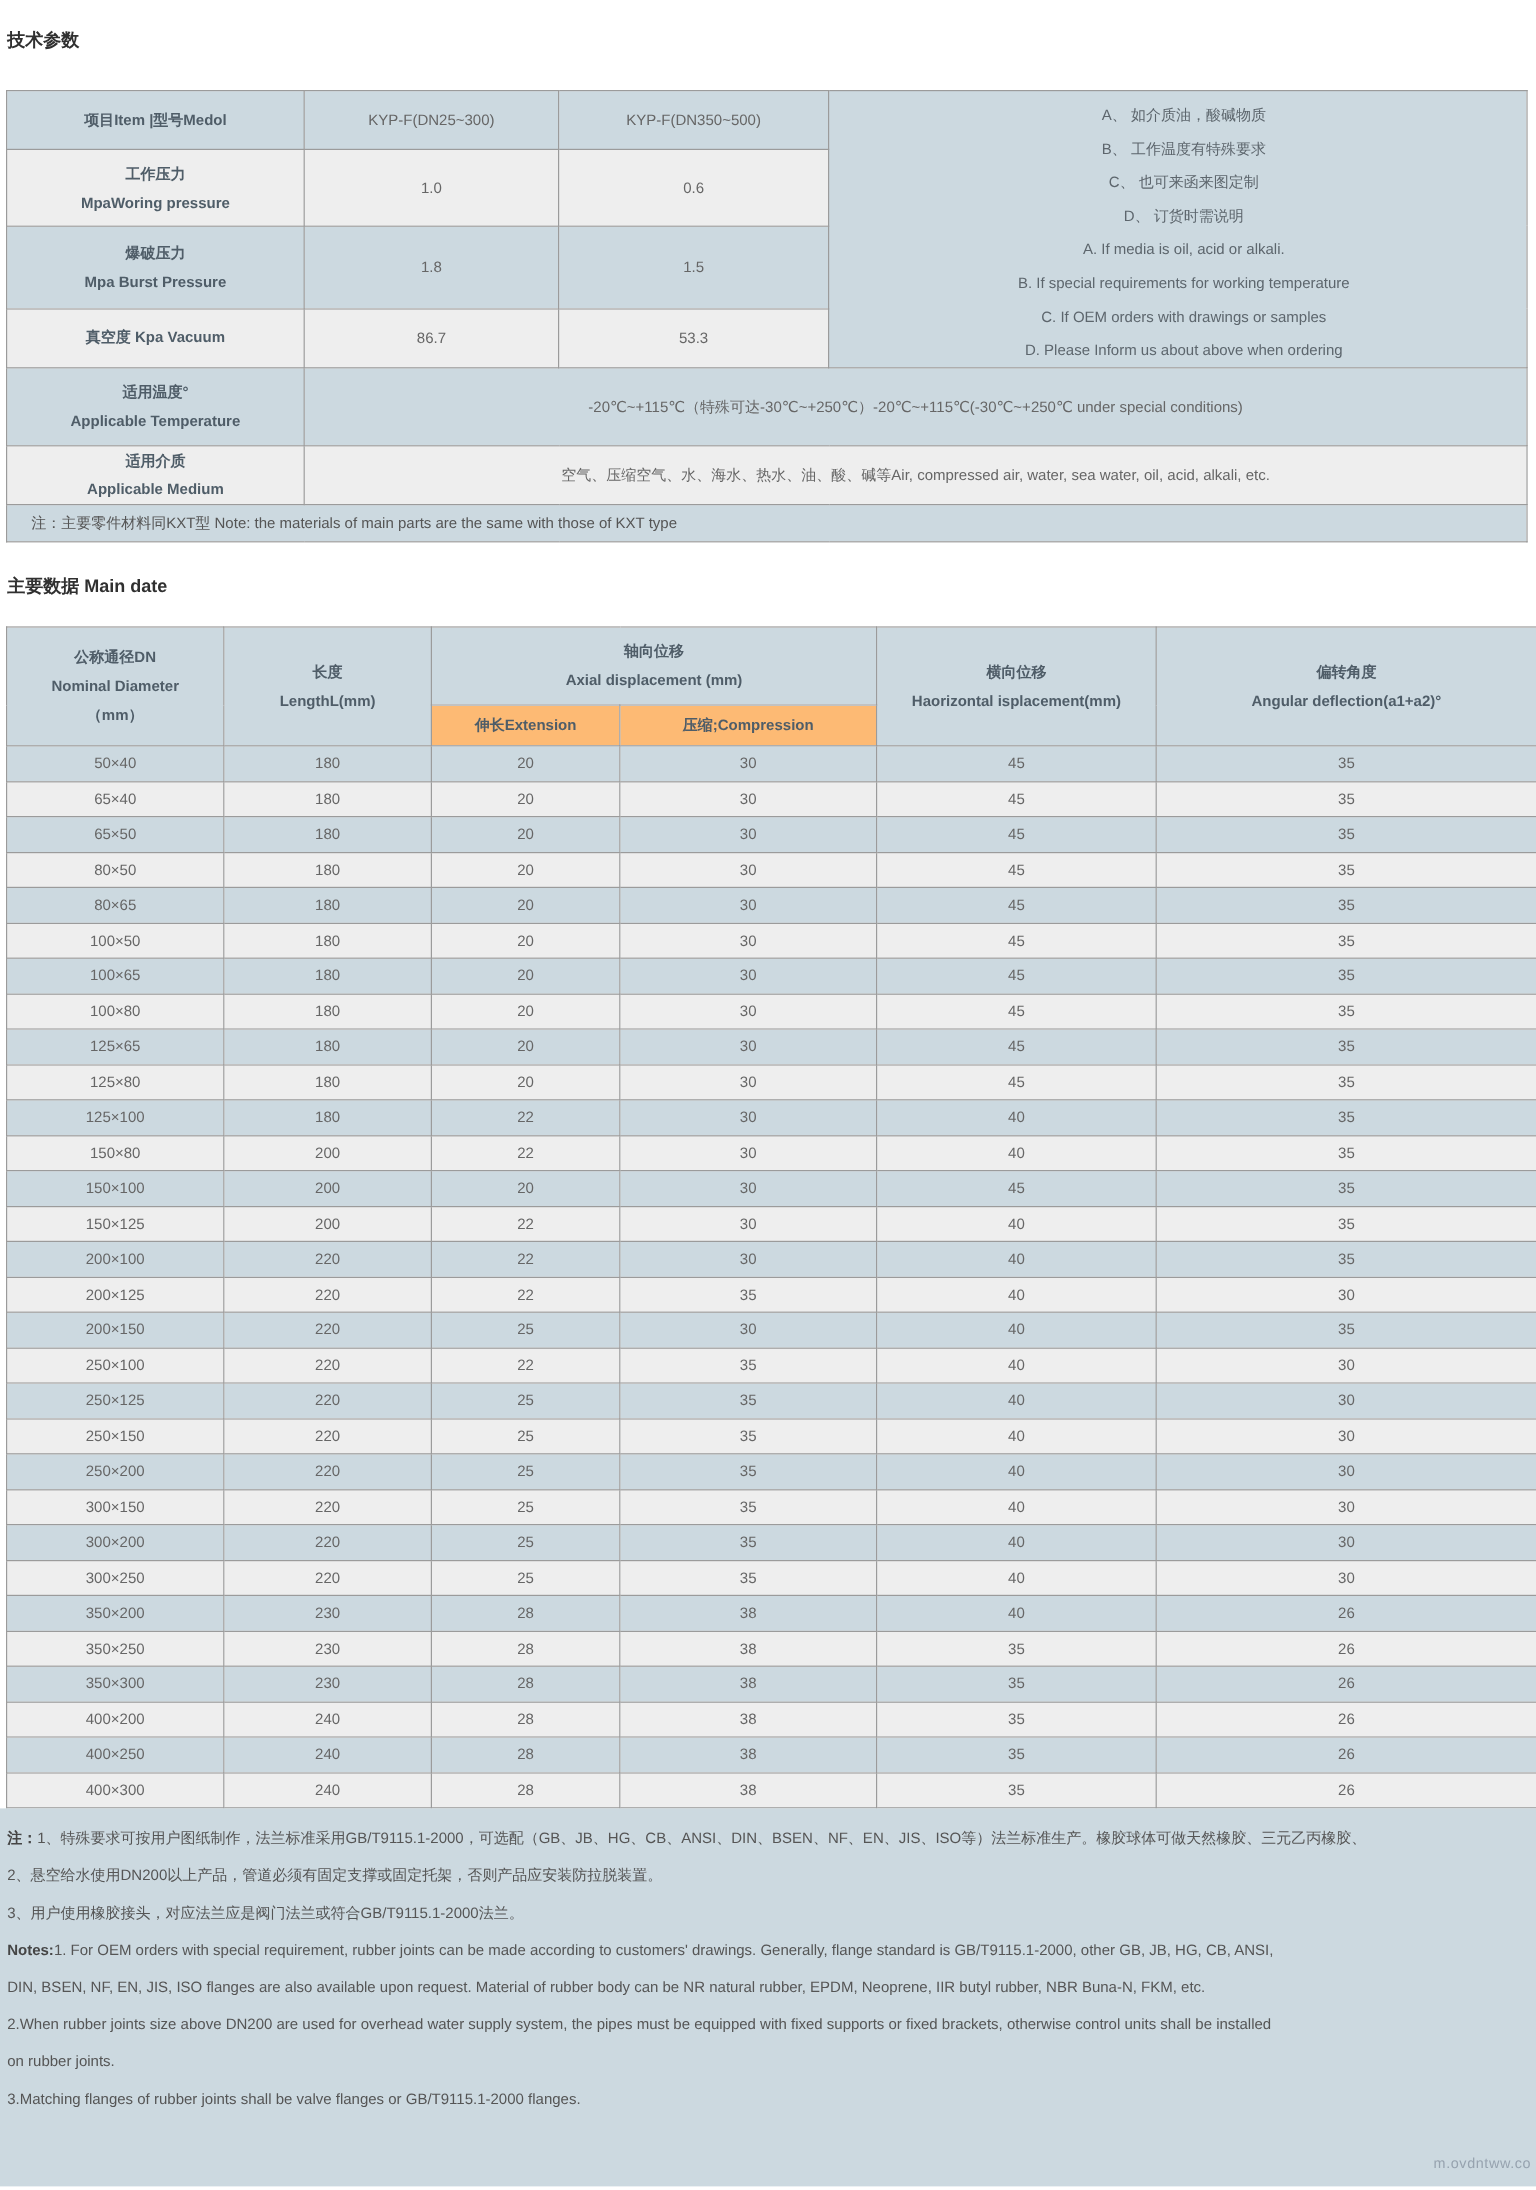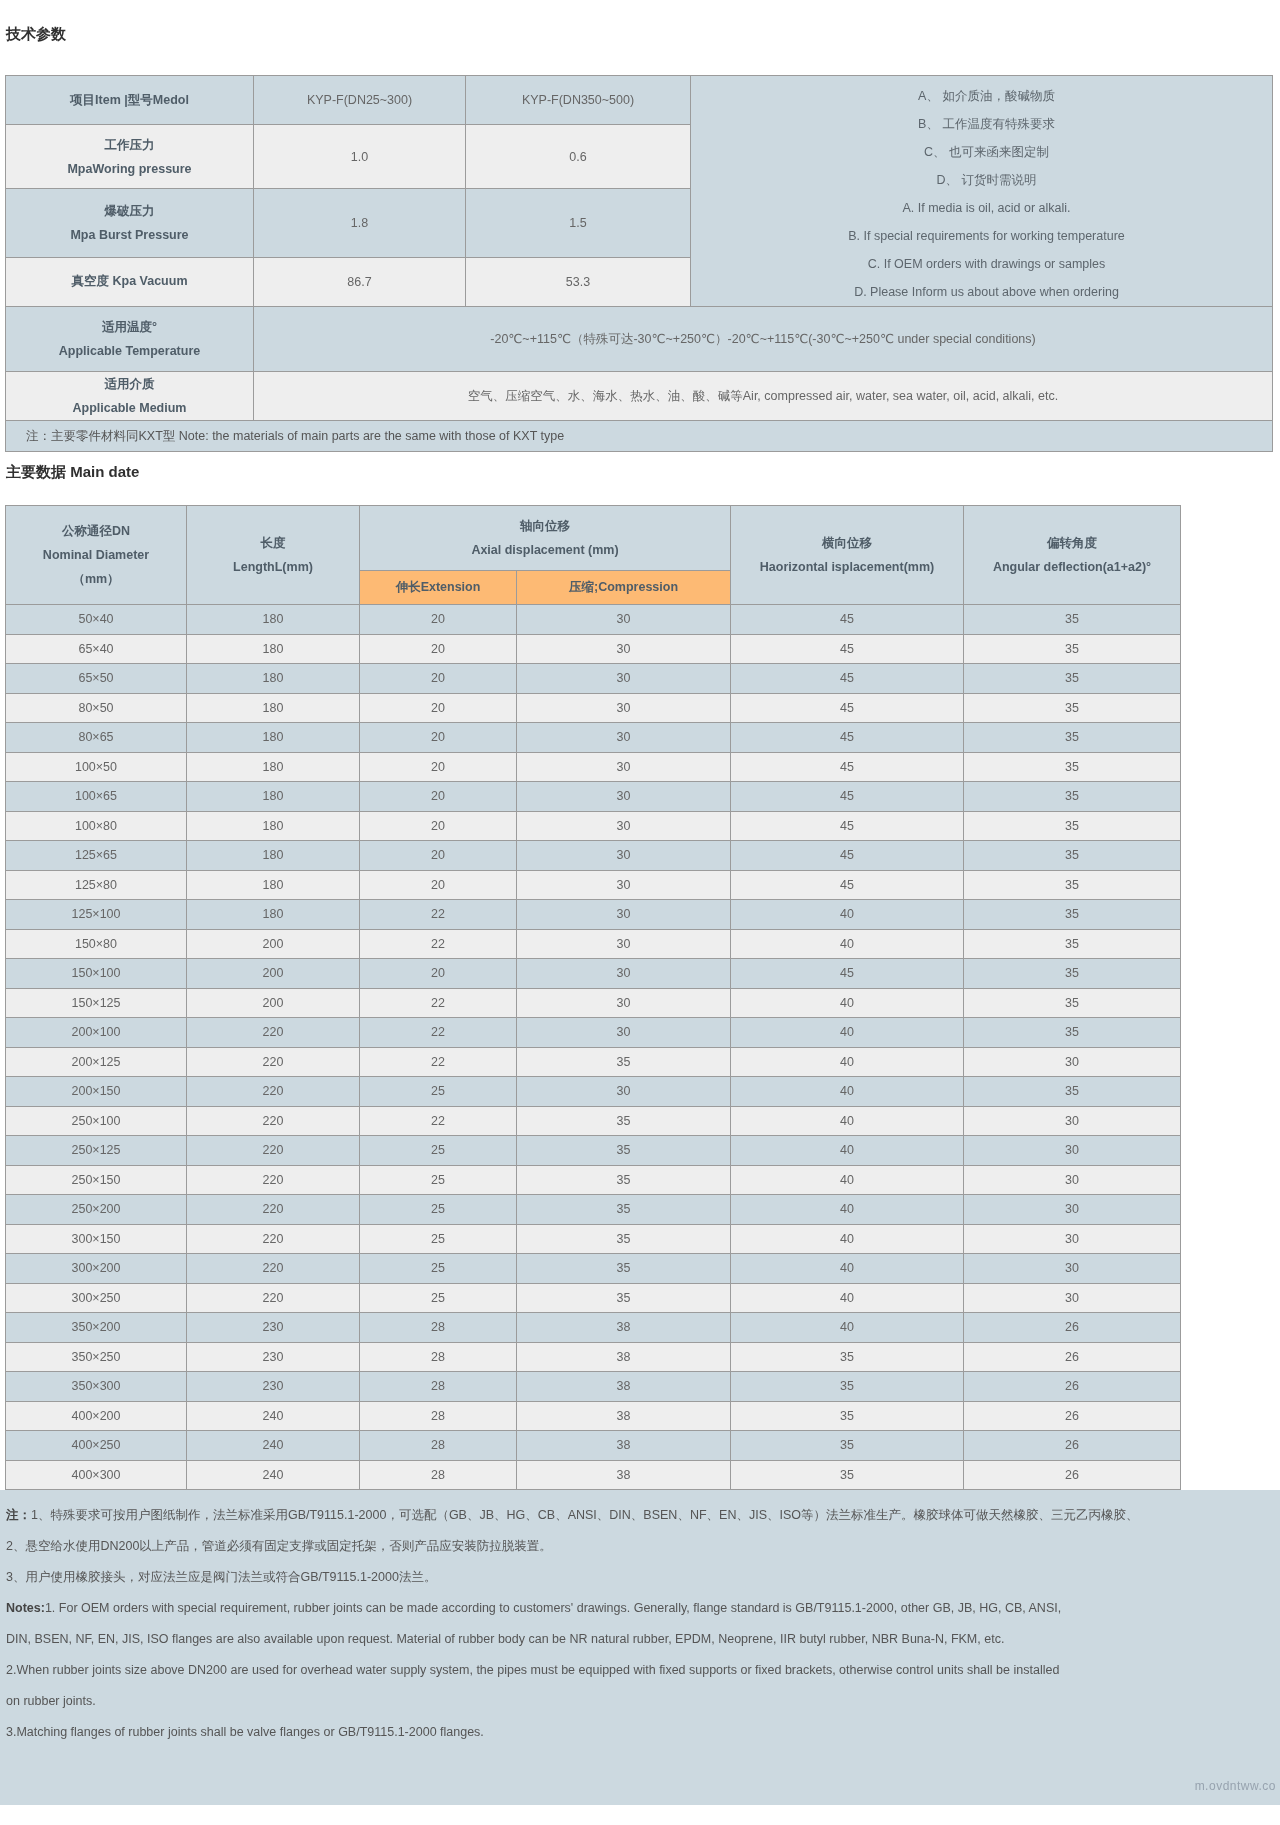--- a/index.html
+++ b/index.html
@@ -5,28 +5,28 @@
   html,body{margin:0;padding:0;}
   body{
     width:1280px;height:1825px;background:#ffffff;overflow:hidden;
     font-family:"Liberation Sans","DejaVu Sans",sans-serif;color:#666;position:relative;
   }
   .section-title{
     font-size:15px;font-weight:bold;color:#303030;height:20px;line-height:20px;
     margin:0 0 0 6px;
   }
   #title-tech{margin-top:24px;}
-  #title-main{margin-top:10px;}
+  #title-main{margin-top:27px;}
   table{border-collapse:collapse;table-layout:fixed;margin-left:5px;}
   td{
     border:1px solid #9b9b9b;font-size:12.5px;text-align:center;vertical-align:middle;
     color:#666;padding:0;overflow:hidden;
   }
   .t1{width:1268px;margin-top:31px;}
-  .t2{width:1176px;margin-top:23px;}
+  .t2{width:1276px;margin-top:23px;}
   .blue{background:#ccd9e0;}
   .light{background:#eeeeee;}
   .subhdr{background:#fdba74;margin-top:37px;}
   .hdr{font-weight:bold;color:#4f5d68;}
   .hdr div{line-height:24px;}
   .t1 .h48{height:48px;}
   .t1 .h62{height:62px;}
   .t1 .h67{height:67px;}
   .t1 .h65{height:65px;border-radius:30px;}
   .t1 .h58{height:40px;}

